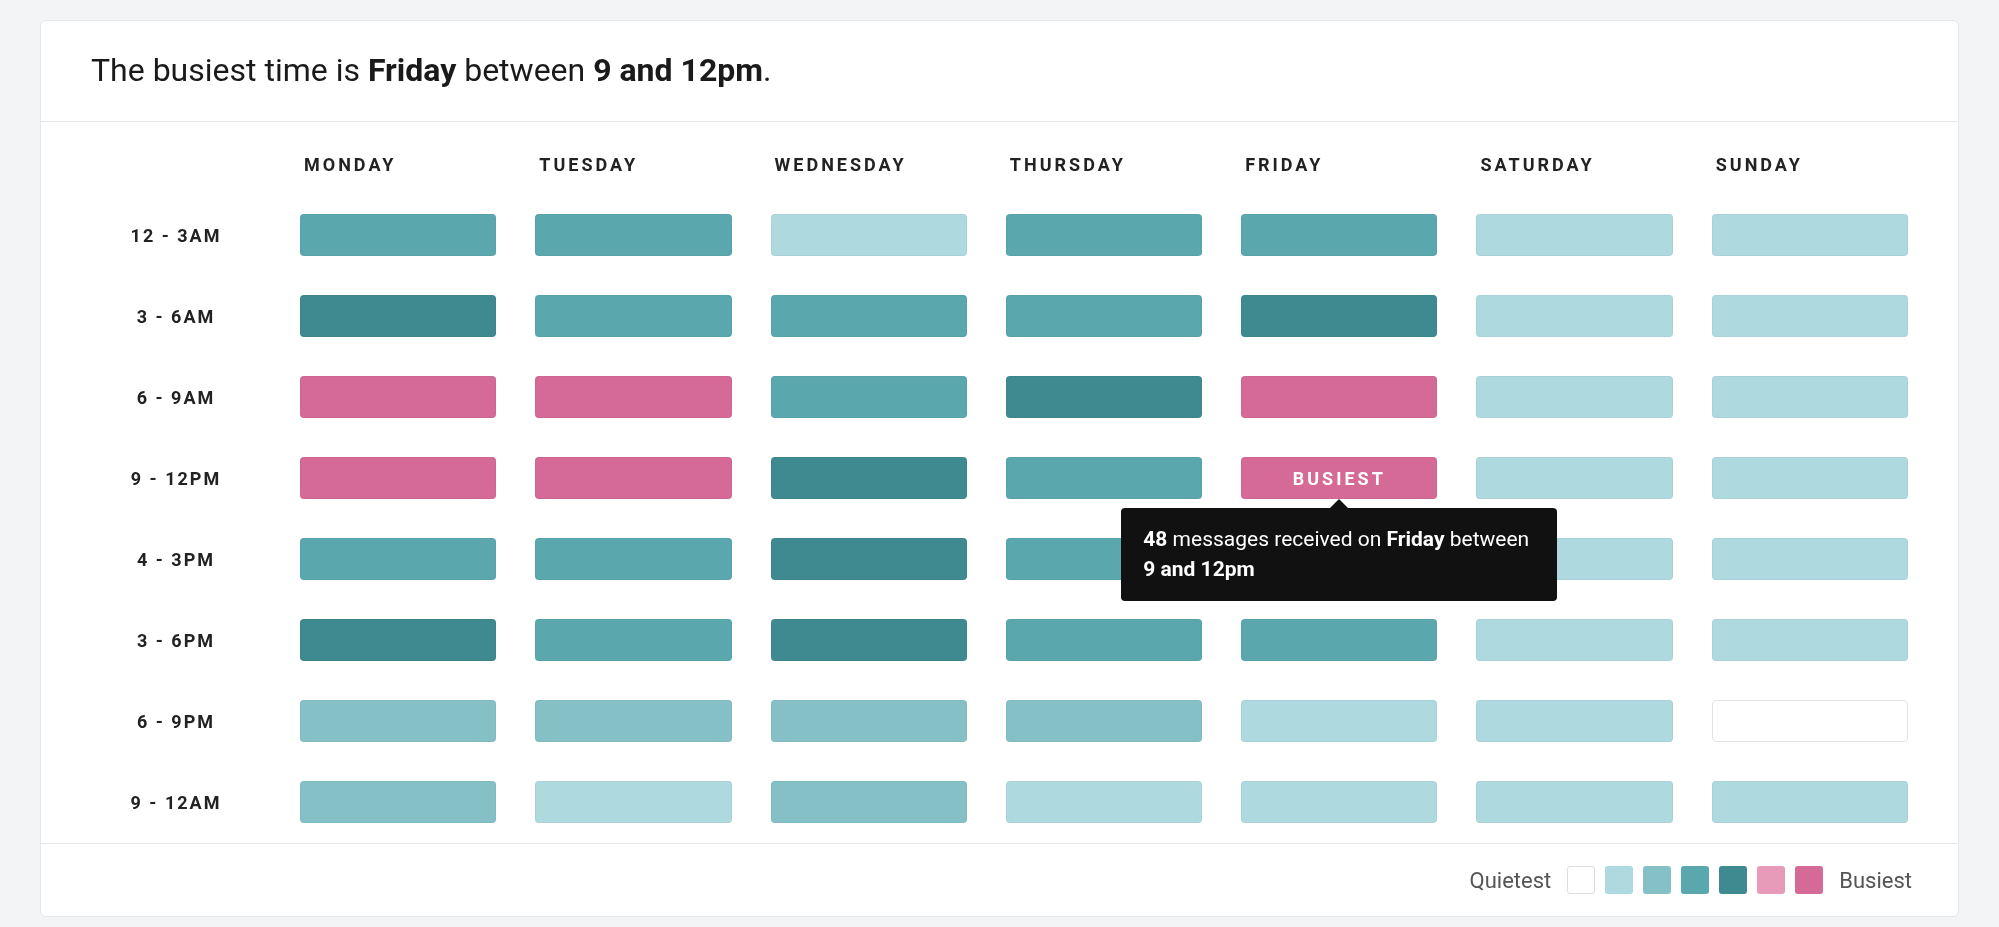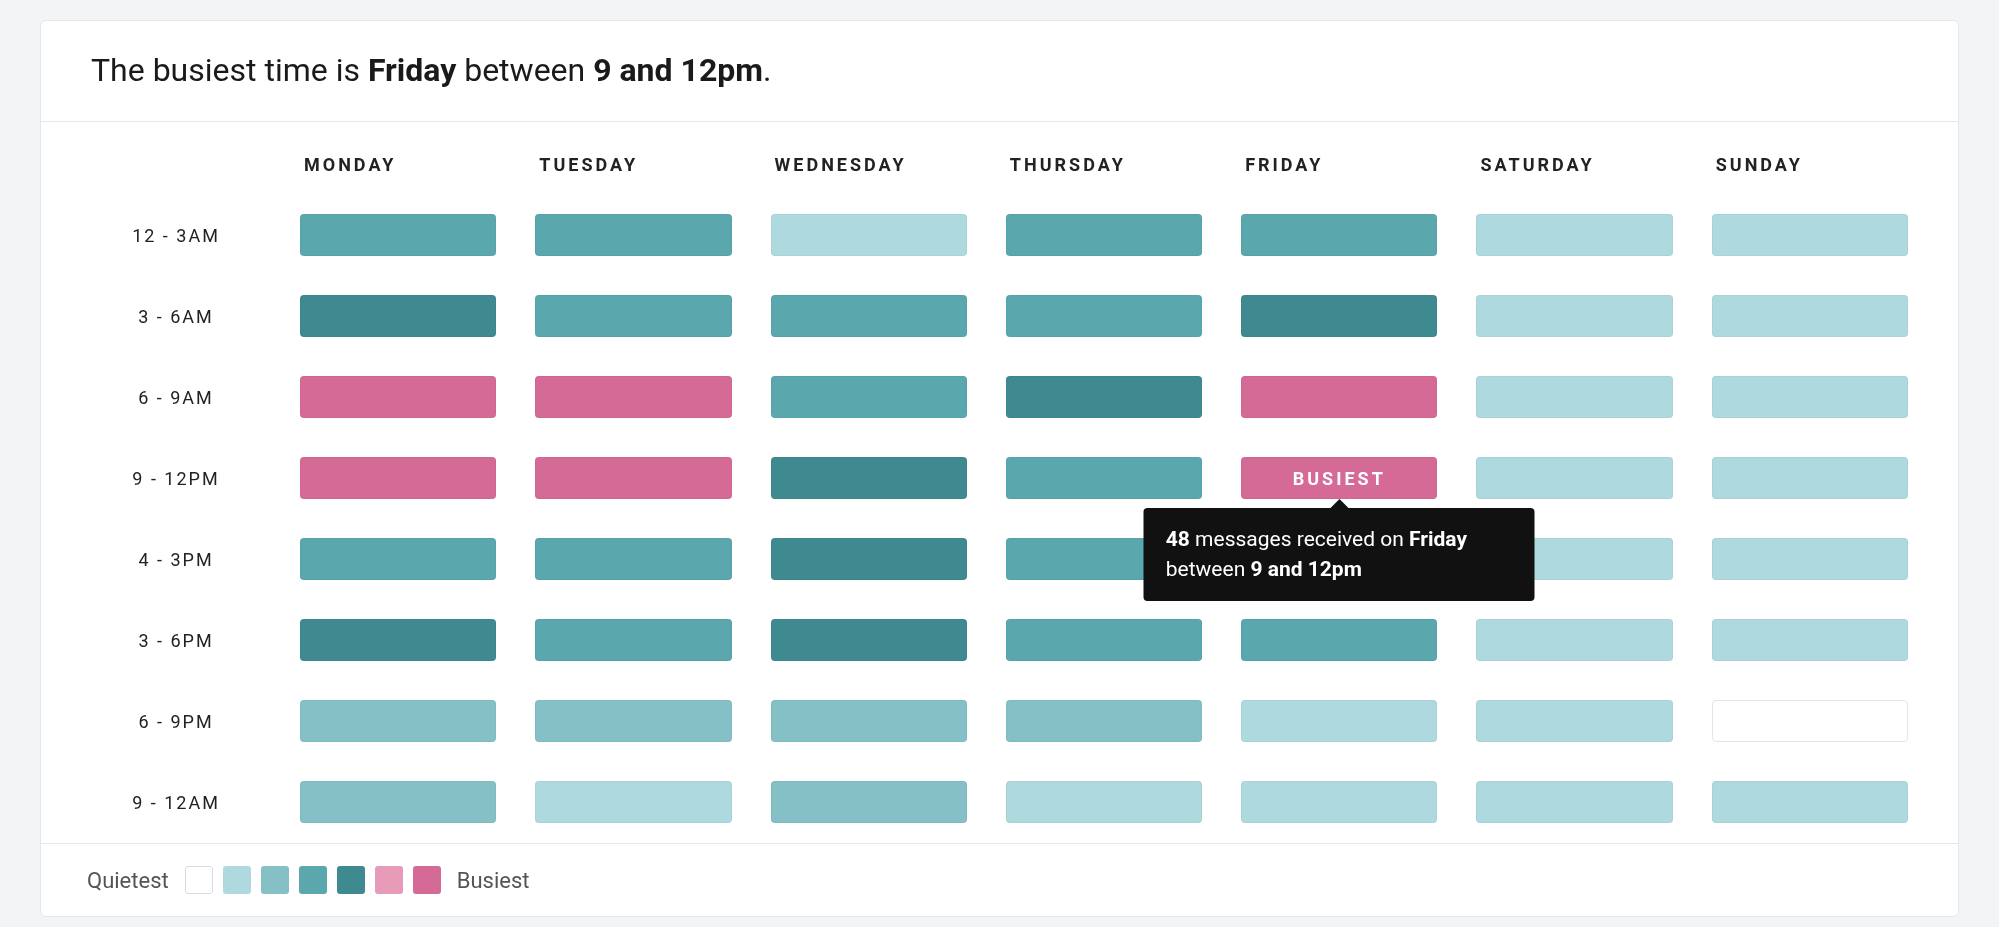--- a/index.html
+++ b/index.html
@@ -54,21 +54,21 @@
   .grid{
     display:grid;
     grid-template-columns: 170px repeat(7, 1fr);
     column-gap:18px;
     row-gap:26px;
     align-items:center;
     gap:39px;
   }
   .row-label{
     font-size:18px;
-    font-weight:400;
+    font-weight:700;
     letter-spacing:2px;
     color:#222;
     text-align:center;
   }
   .col-head{
     font-size:18px;
     font-weight:700;
     letter-spacing:3px;
     color:#222;
     text-align:left;
@@ -102,38 +102,38 @@
     left:50%;
     transform:translate(-50%,10px);
     background:#111;
     color:#fff;
     font-weight:400;
     letter-spacing:0;
     font-size:21px;
     line-height:1.45;
     padding:16px 22px;
     border-radius:4px;
-    width:391px;
+    width:436px;
     z-index:5;
     text-align:left;
   }
   .tooltip::before{
     content:"";
     position:absolute;
     top:-9px;left:50%;transform:translateX(-50%);
     border-left:9px solid transparent;
     border-right:9px solid transparent;
     border-bottom:9px solid #111;
   }
   .tooltip b{font-weight:700;}
   .card-foot{
     border-top:1px solid var(--border);
     padding:22px 40px;
     display:flex;
-    justify-content:flex-start;
+    justify-content:flex-end;
     align-items:center;
     gap:10px;
   }
   .foot-label{
     font-size:22px;
     color:var(--muted);
     margin:0 6px;
   }
   .sw{
     width:28px;height:28px;border-radius:3px;

